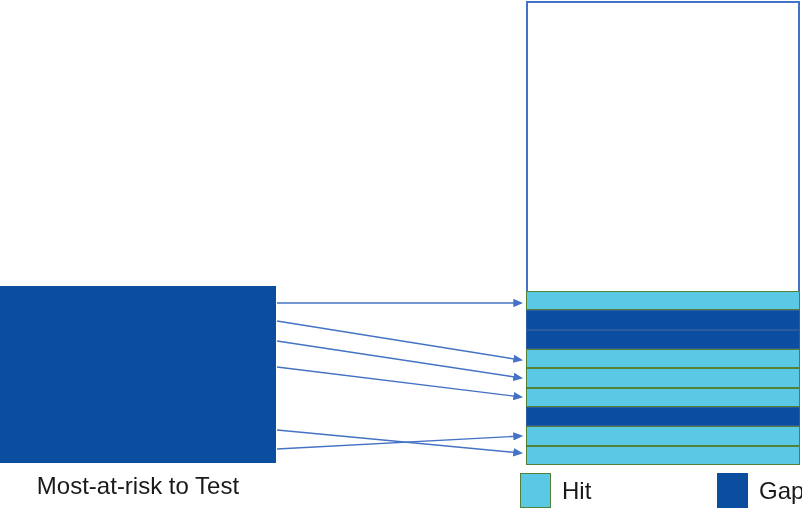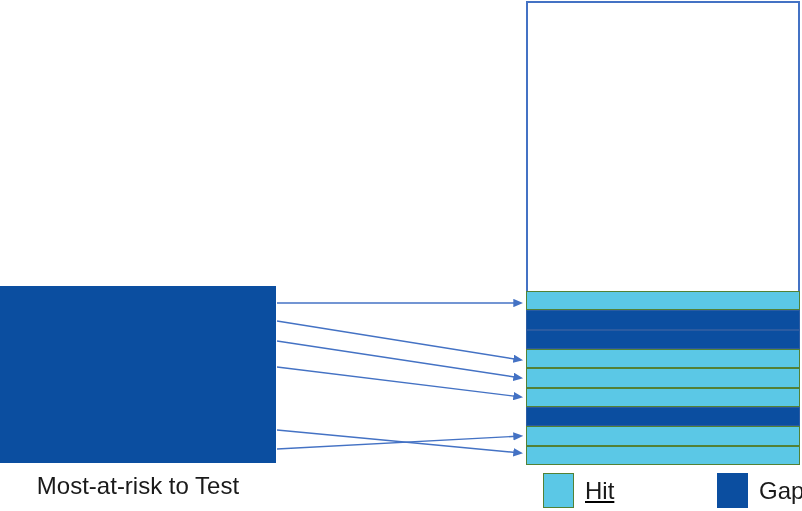--- a/index.html
+++ b/index.html
@@ -83,21 +83,21 @@
     width: 31px;
     height: 35px;
   }
   .legend-swatch.hit {
     background: var(--hit);
     border: 1.5px solid var(--hit-border);
   }
   .legend-swatch.gap {
     background: var(--gap);
   }
-  #legend-hit { left: 543px; text-decoration: underline; }
+  #legend-hit { left: 520px; }
   #legend-gap { left: 717px; }
 </style>
 </head>
 <body>
 
 <div id="canvas">
 
   <div class="test-suite-frame"></div>
 
   <div>

